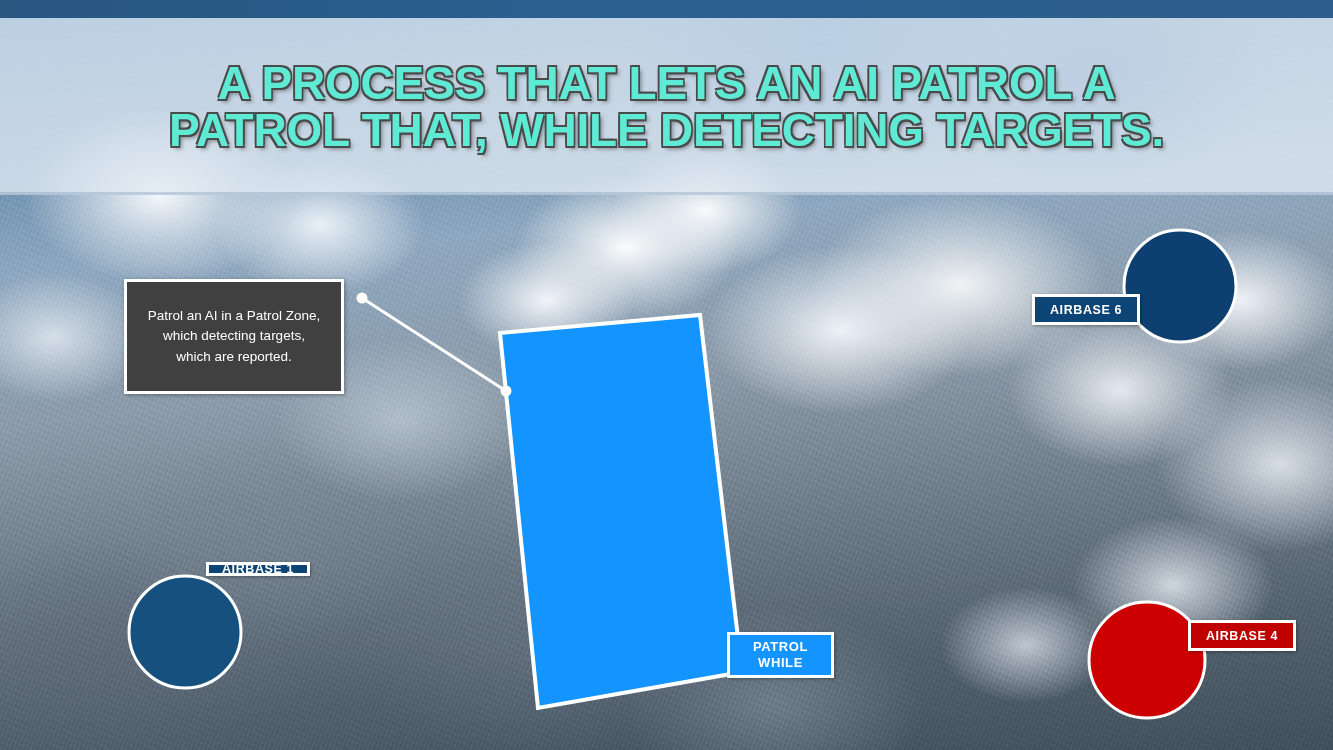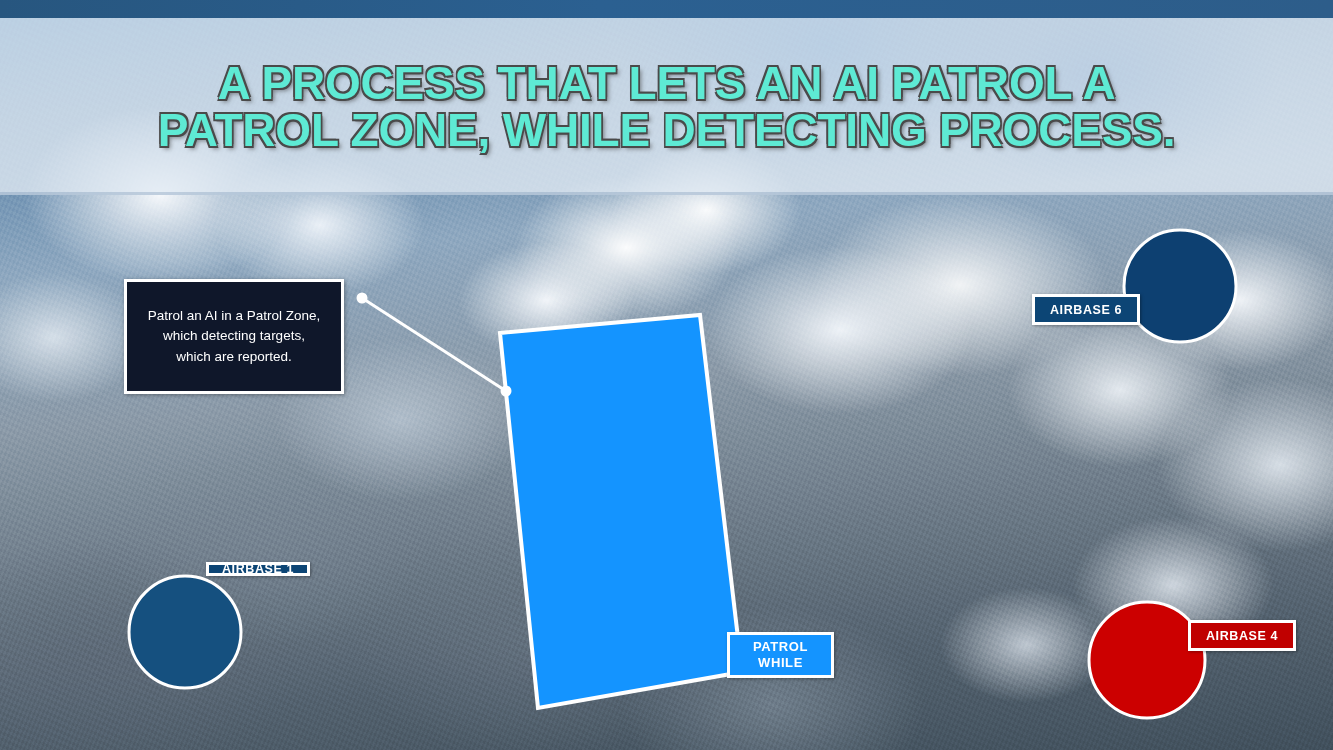--- a/index.html
+++ b/index.html
@@ -94,21 +94,21 @@
     box-shadow:1px 1px 3px rgba(0,0,0,.35);
     user-select:none;
   }
   .chip-navy { background:#0c4575; }
   .chip-red  { background:#c00000; }
   .chip-blue { background:#1494ff; }
 
   .desc-box {
     position:absolute;
     left:124px; top:279px; width:220px; height:115px;
-    background:#0f172a;
+    background:#404040;
     border:3px solid #ffffff;
     color:#ffffff;
     display:flex; align-items:center; justify-content:center;
     text-align:center;
     font-size:13.5px;
     line-height:1.5;
     padding:6px 10px;
     box-shadow:1px 1px 4px rgba(0,0,0,.35);
   }
 
@@ -124,21 +124,21 @@
 <div id="slide">
 
   <div class="sky"></div>
   <div class="sky-grain"></div>
 
   <div class="top-rule"></div>
 
   <div class="header-band"></div>
   <div class="title">
     <span class="ln">A PROCESS THAT LETS AN AI PATROL A</span>
-    <span class="ln">PATROL ZONE, WHILE DETECTING PROCESS.</span>
+    <span class="ln">PATROL THAT, WHILE DETECTING TARGETS.</span>
   </div>
 
   <svg id="overlay" viewBox="0 0 1333 750">
 
     <circle cx="1180" cy="286" r="56" fill="#0d4071" stroke="#ffffff" stroke-width="3"></circle>
 
     <circle cx="185" cy="632" r="56" fill="#15507f" stroke="#ffffff" stroke-width="3"></circle>
 
     <circle cx="1147" cy="660" r="58" fill="#cc0000" stroke="#ffffff" stroke-width="3"></circle>
 

